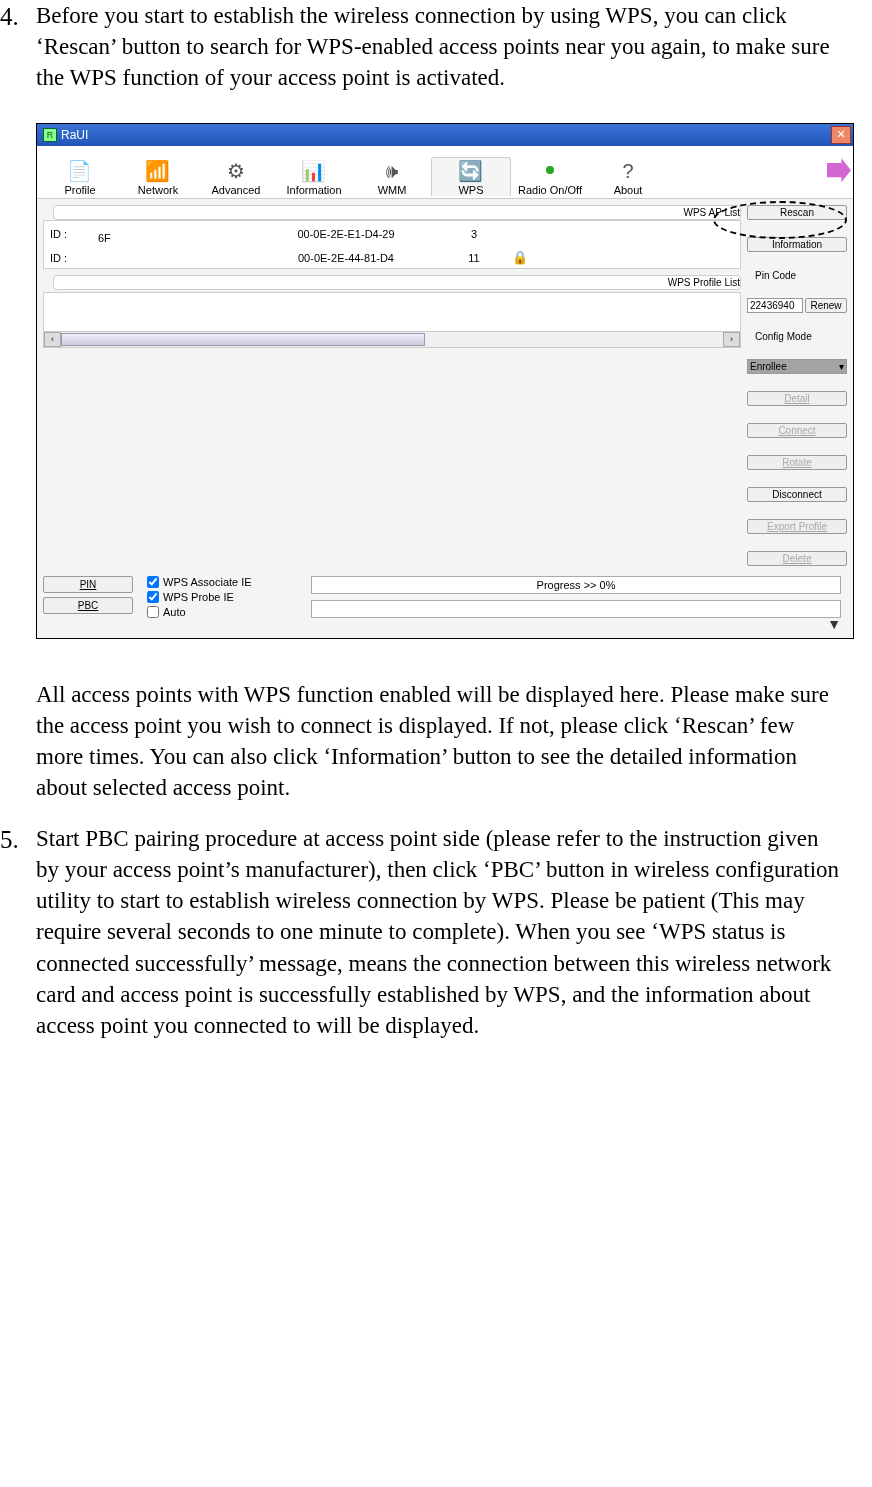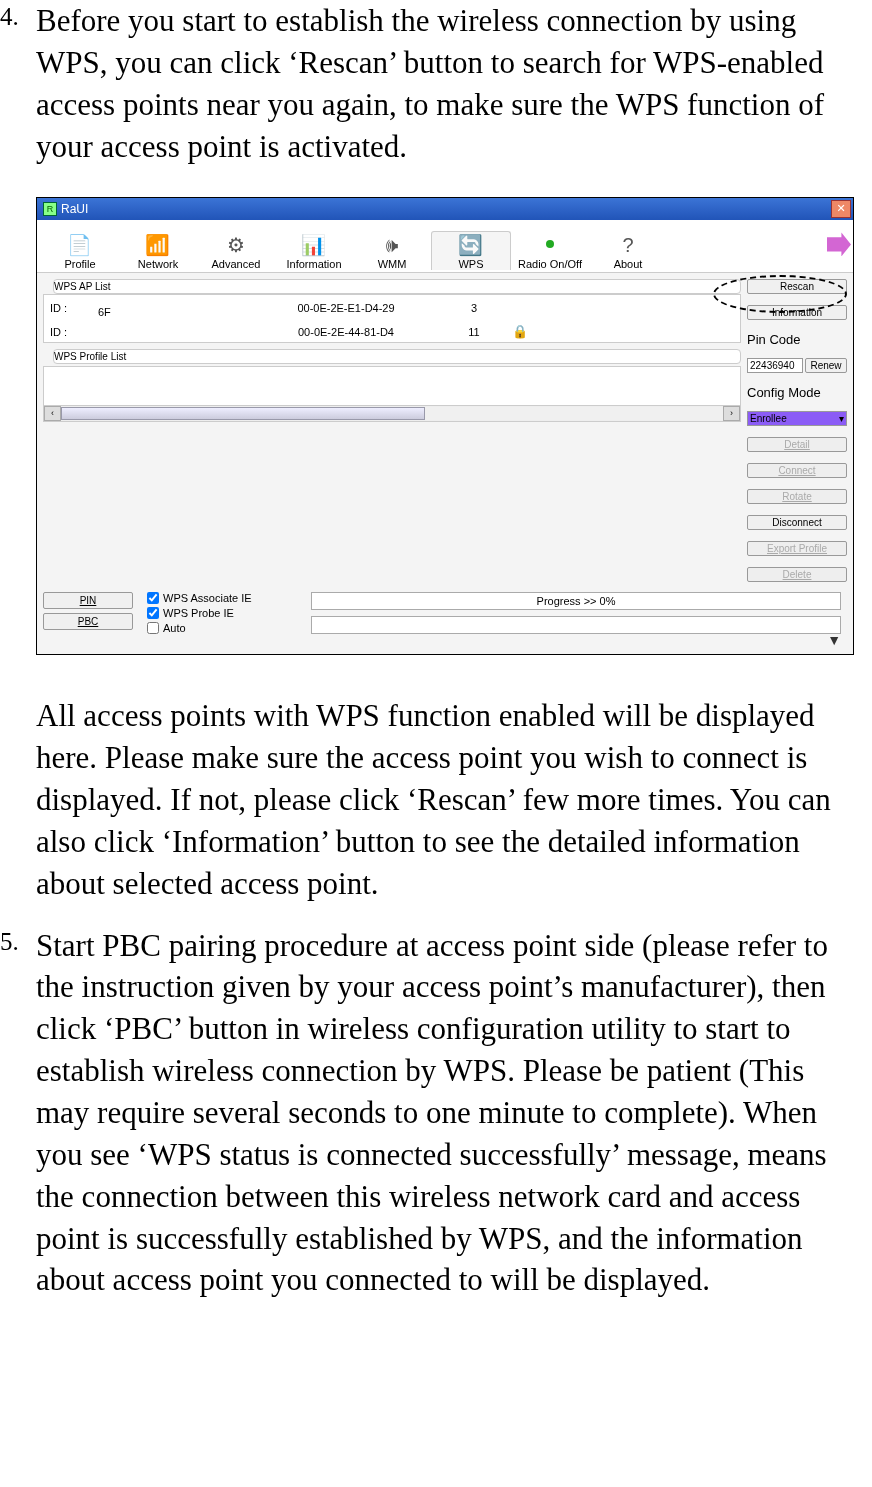--- a/index.html
+++ b/index.html
@@ -19,21 +19,21 @@
     margin-bottom: 20px;
   }
   .list-num {
     width: 36px;
     font-size: 25px;
     flex-shrink: 0;
     line-height: 1.35;
   }
   .list-body {
     flex: 1;
-    font-size: 31px;
+    font-size: 23px;
     line-height: 1.35;
   }
   .screenshot-wrap {
     margin: 30px 0 40px 36px;
     width: 818px;
   }
   .win {
     border: 1px solid #000;
     background: #fff;
     font-family: Arial, sans-serif;
@@ -117,40 +117,40 @@
   }
   .content {
     background: #f4f4f4;
     padding: 6px 6px 10px 6px;
     display: flex;
     flex-direction: column;
     gap: 4px;
     position: relative;
   }
   .section-label {
-    text-align: left;
+    text-align: right;
     font-size: 10px;
     background: #fff;
     border: 1px solid #ccc;
     border-radius: 4px;
     padding: 1px 0;
     margin: 0 90px 0 10px;
   }
   .mainrow {
     display: flex;
     gap: 6px;
   }
   .leftcol {
     flex: 1;
   }
   .rightcol {
     width: 100px;
     display: flex;
     flex-direction: column;
-    gap: 11px;
+    gap: 17px;
     font-size: 10px;
   }
   .ap-list {
     background: #fff;
     border: 1px solid #ccc;
     font-size: 11px;
   }
   .ap-row {
     display: flex;
     padding: 3px 6px;
@@ -235,21 +235,21 @@
     gap: 2px;
   }
   .pinrow .pinbox {
     background: #fff;
     border: 1px solid #999;
     flex: 1;
     padding: 1px 2px;
     font-size: 10px;
   }
   .selectbox {
-    background: #8b5cf6;
+    background: #a3a3a3;
     border: 1px solid #999;
     padding: 1px 2px;
     display: flex;
     justify-content: space-between;
     font-size: 10px;
     cursor: pointer;
   }
   .botrow {
     display: flex;
     gap: 14px;
@@ -306,21 +306,21 @@
     color: #333;
     line-height: 8px;
     margin-top: -2px;
   }
   .pagenum {
     text-align: center;
     font-size: 15px;
     font-family: Arial, sans-serif;
     margin-top: 130px;
   }
-  .rlabel { font-size: 13px; margin-top: 1px;}
+  .rlabel { font-size: 10px; margin-top: 1px; margin-left: 8px;}
   .radio-dot {
     width: 8px; height: 8px; background: #2a2; border-radius: 50%; margin: 0 auto 2px;
   }
 </style>
 </head>
 <body>
 
 <div class="page">
 
   <div class="list-item">

